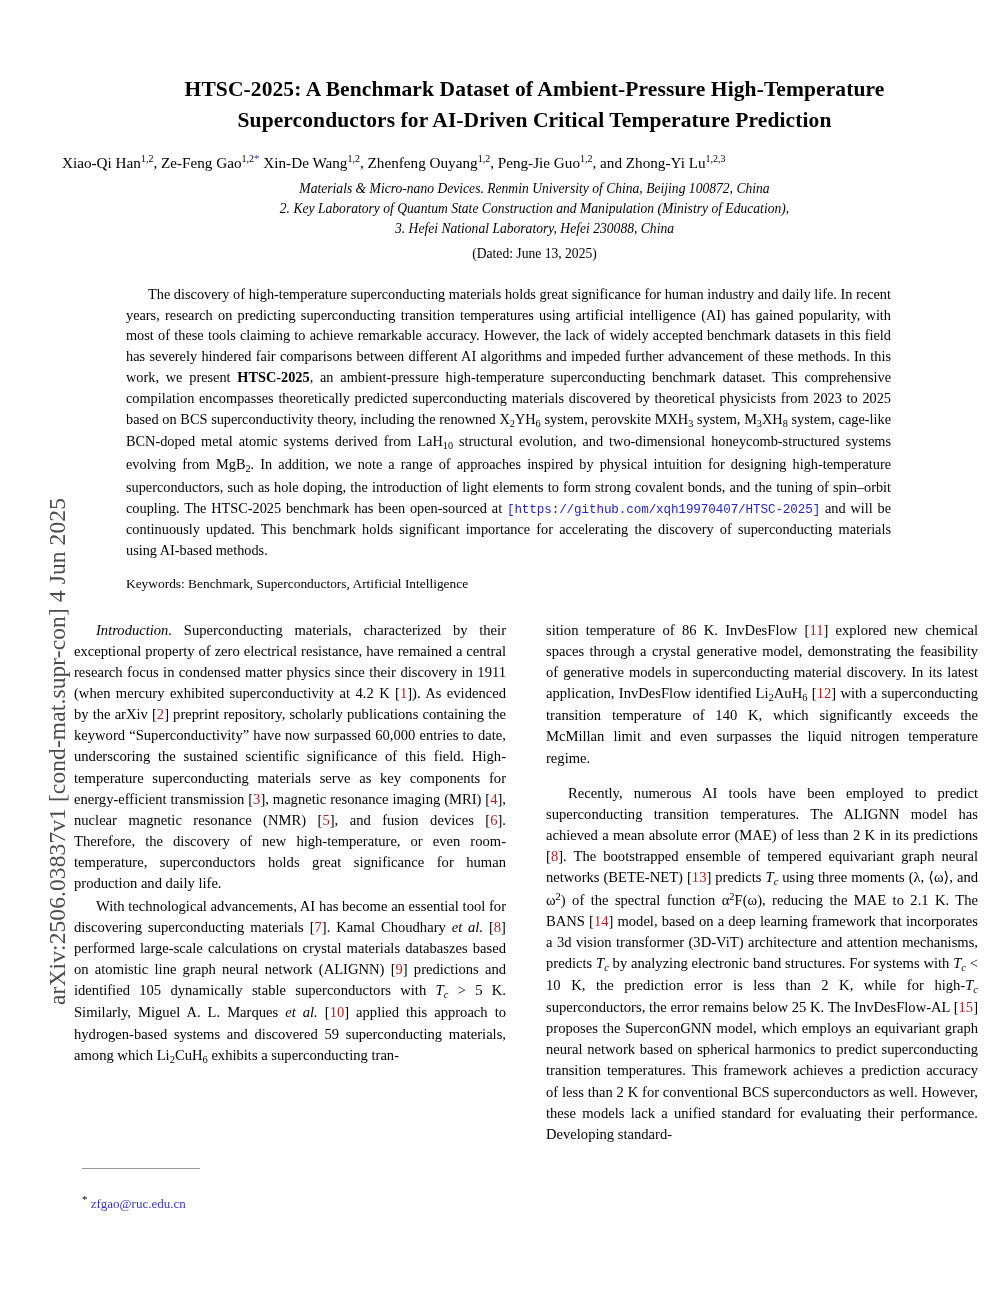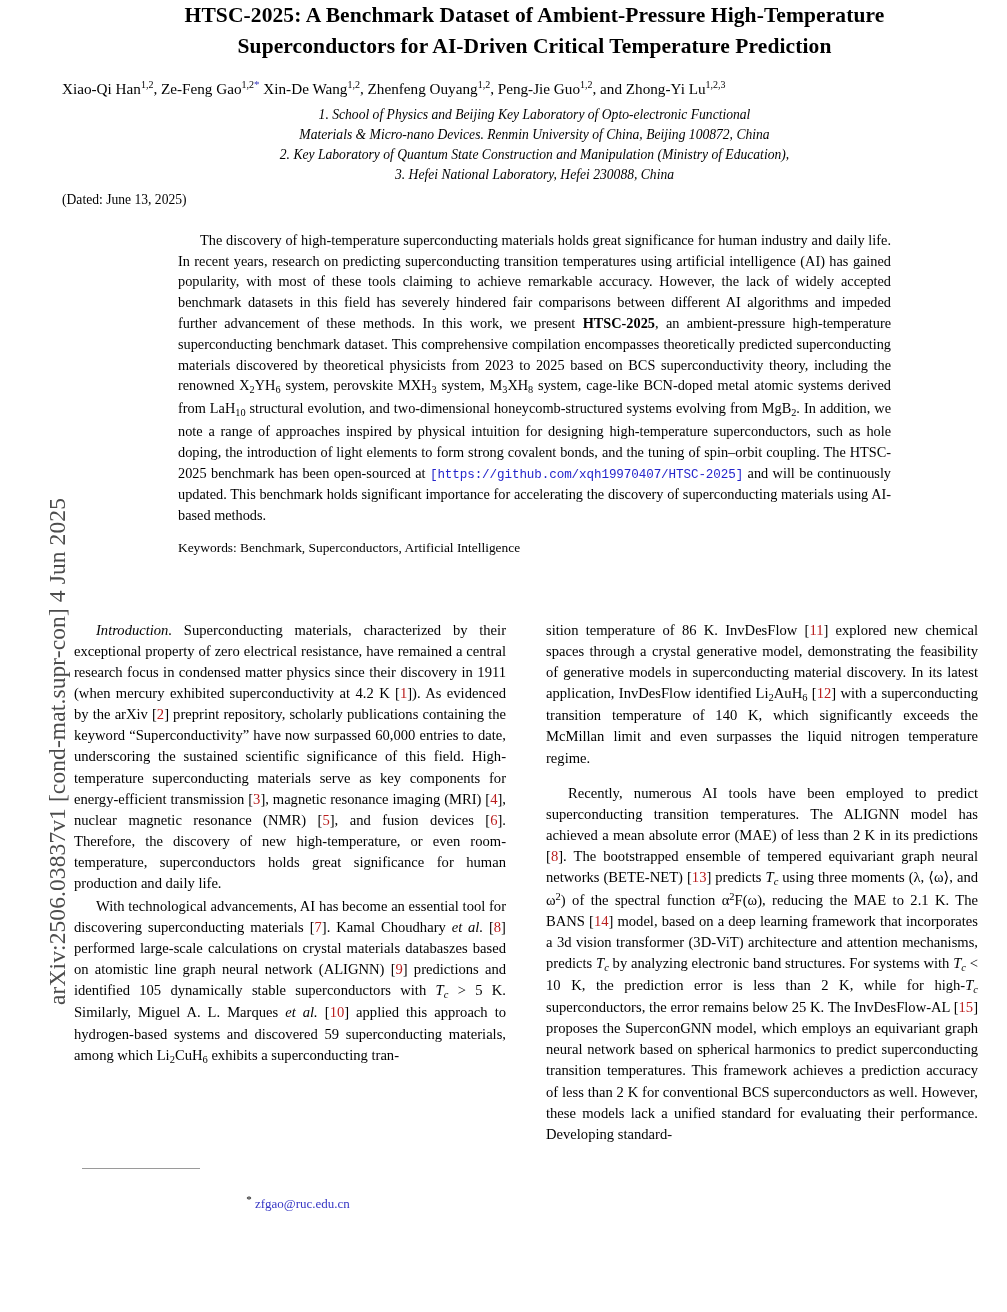--- a/index.html
+++ b/index.html
@@ -35,21 +35,21 @@
   }
 
   
   #page {
     position: absolute;
     left: 62px; top: 0;
     width: 945px; height: 1312px;
   }
 
   
-  #title-block { }
+  #title-block { padding-top: 74px; }
   #paper-title {
     font-size: 21.5px;
     font-weight: bold;
     text-align: center;
     line-height: 1.42;
     margin: 0 48px;
     letter-spacing: 0.1px;
   }
   #author-line {
     text-align: left;
@@ -66,28 +66,28 @@
   .affil {
     text-align: center;
     font-style: italic;
     font-size: 13.6px;
     line-height: 1.47;
     margin: 0 auto;
     width: 760px;
   }
   #affil-block { margin-top: 6px; }
   #dated-line {
-    text-align: left;
+    text-align: center;
     font-size: 13.6px;
     margin-top: 7px;
   }
 
   
   #abstract-block {
-    margin: 22px 116px 0 116px;
+    margin: 22px 116px 0 64px;
     font-size: 14.3px;
     line-height: 1.455;
     text-align: justify;
     text-justify: inter-word;
   }
   #abstract-text { text-indent: 22px; }
   #abstract-text b { font-weight: bold; }
   #keywords-line {
     margin-top: 13px;
     font-size: 13.4px;
@@ -124,21 +124,20 @@
   .col p { margin: 0; text-indent: 22px; }
   .col p.first { text-indent: 22px; }
   .col p + p { margin-top: 2px; }
 
   
   #footnote {
     position: absolute;
     left: 20px;
     top: 1168px;
     width: 432px;
-    text-align: center;
   }
   #footnote-rule {
     width: 118px;
     height: 1.4px;
     background: #9a9a9a;
     margin-bottom: 24px;
   }
   #footnote-text {
     font-size: 13px;
   }
@@ -164,21 +163,20 @@
       <span>Xiao-Qi Han</span><sup>1,2</sup>,
       <span>Ze-Feng Gao</span><sup>1,2</sup><span class="star">*</span>
       <span>Xin-De Wang</span><sup>1,2</sup>,
       <span>Zhenfeng Ouyang</span><sup>1,2</sup>,
       <span>Peng-Jie Guo</span><sup>1,2</sup>,
       <span>and</span>
       <span>Zhong-Yi Lu</span><sup>1,2,3</sup>
     </div>
 
     <div id="affil-block">
-      <div class="affil">1.  School of Physics and Beijing Key Laboratory of Opto-electronic Functional</div>
       <div class="affil">Materials &amp; Micro-nano Devices. Renmin University of China, Beijing 100872, China</div>
       <div class="affil">2.  Key Laboratory of Quantum State Construction and Manipulation (Ministry of Education),</div>
       <div class="affil">3.  Hefei National Laboratory, Hefei 230088, China</div>
     </div>
 
     <div id="dated-line">(Dated: June 13, 2025)</div>
   </div>
 
   <div id="abstract-block">
     <div id="abstract-text"><span>The discovery of high-temperature superconducting materials holds great significance for human industry and daily life. In recent years, research on predicting superconducting transition temperatures using artificial intelligence (AI) has gained popularity, with most of these tools claiming to achieve remarkable accuracy. However, the lack of widely accepted benchmark datasets in this field has severely hindered fair comparisons between different AI algorithms and impeded further advancement of these methods. In this work, we present </span><b>HTSC-2025</b><span>, an ambient-pressure high-temperature superconducting benchmark dataset. This comprehensive compilation encompasses theoretically predicted superconducting materials discovered by theoretical physicists from 2023 to 2025 based on BCS superconductivity theory, including the renowned X</span><sub>2</sub><span>YH</span><sub>6</sub><span> system, perovskite MXH</span><sub>3</sub><span> system, M</span><sub>3</sub><span>XH</span><sub>8</sub><span> system, cage-like BCN-doped metal atomic systems derived from LaH</span><sub>10</sub><span> structural evolution, and two-dimensional honeycomb-structured systems evolving from MgB</span><sub>2</sub><span>. In addition, we note a range of approaches inspired by physical intuition for designing high-temperature superconductors, such as hole doping, the introduction of light elements to form strong covalent bonds, and the tuning of spin–orbit coupling. The HTSC-2025 benchmark has been open-sourced at </span><span class="url-link">[https://github.com/xqh19970407/HTSC-2025]</span><span> and will be continuously updated. This benchmark holds significant importance for accelerating the discovery of superconducting materials using AI-based methods.</span></div>

